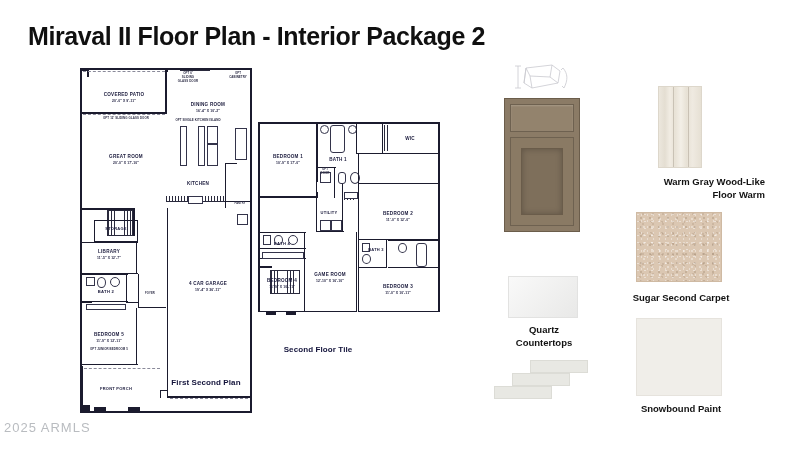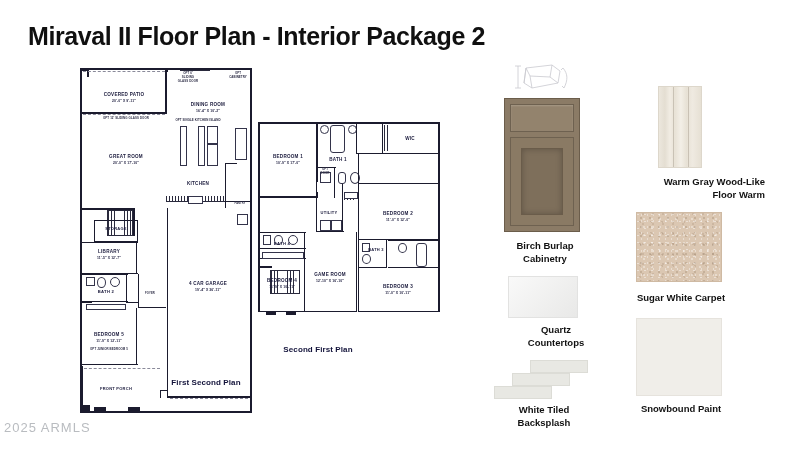--- a/index.html
+++ b/index.html
@@ -362,21 +362,21 @@
     <div class="rdim" style="left:72px;top:157px;">12'-10" X 16'-10"</div>
 
     <div class="rlabel" style="left:118px;top:126px;font-size:4px;line-height:1.2;">BATH 3</div>
 
     <div class="rlabel" style="left:140px;top:162px;">BEDROOM 3</div>
     <div class="rdim" style="left:140px;top:169px;">11'-0" X 10'-11"</div>
 
     <div class="opt" style="left:67px;top:45px;width:16px;">OPT DOOR</div>
   </div>
 
-  <div class="plan-caption" style="left:318px;top:345px;">Second First Plan</div>
+  <div class="plan-caption" style="left:318px;top:345px;">Second Floor Tile</div>
 
   <div class="cab-sketch" style="left:508px;top:62px;width:62px;height:34px;">
     <svg width="62" height="34" viewBox="0 0 62 34">
       <g fill="none" stroke="#c9c9cf" stroke-width="0.8">
         <path d="M18 6 L44 3 L52 9 L50 21 L24 26 L16 21 Z"></path>
         <path d="M18 6 L16 21"></path>
         <path d="M44 3 L42 15 L50 21"></path>
         <path d="M24 26 L22 14 L18 6"></path>
         <path d="M22 14 L42 15"></path>
         <path d="M10 4 L10 26"></path>
@@ -385,53 +385,45 @@
         <path d="M55 6 L53 8 M56 26 L54 24"></path>
       </g>
     </svg>
   </div>
   <div class="cab" style="left:504px;top:98px;width:76px;height:134px;">
     <div class="cab-drawer"></div>
     <div class="cab-panel-out">
       <div class="cab-panel-in"></div>
     </div>
   </div>
-  <div class="swatch-label" style="left:545px;top:240px;width:130px;">
-    <span>Birch Burlap</span><br>
-    <span>Cabinetry</span>
-  </div>
 
   <div class="tile" style="left:658px;top:86px;width:44px;height:82px;">
     <div class="tile-seam" style="left:14px;"></div>
     <div class="tile-seam" style="left:29px;"></div>
   </div>
   <div class="swatch-label" style="left:680px;top:176px;width:170px;text-align:right;">
     <span>Warm Gray Wood-Like</span><br>
     <span>Floor Warm</span>
   </div>
 
   <div class="quartz" style="left:508px;top:276px;width:70px;height:42px;"></div>
-  <div class="swatch-label" style="left:556px;top:324px;width:120px;">
+  <div class="swatch-label" style="left:544px;top:324px;width:120px;">
     <span>Quartz</span><br>
     <span>Countertops</span>
   </div>
 
   <div class="carpet" style="left:636px;top:212px;width:86px;height:70px;"></div>
   <div class="swatch-label" style="left:681px;top:292px;width:180px;">
-    <span>Sugar White Carpet</span>
+    <span>Sugar Second Carpet</span>
   </div>
 
   <div style="position:absolute;left:494px;top:360px;width:94px;height:40px;">
     <div class="bs-tile" style="left:36px;top:0;width:58px;height:13px;"></div>
     <div class="bs-tile" style="left:18px;top:13px;width:58px;height:13px;"></div>
     <div class="bs-tile" style="left:0px;top:26px;width:58px;height:13px;"></div>
   </div>
-  <div class="swatch-label" style="left:544px;top:404px;width:130px;">
-    <span>White Tiled</span><br>
-    <span>Backsplash</span>
-  </div>
 
   <div class="paint" style="left:636px;top:318px;width:86px;height:78px;"></div>
   <div class="swatch-label" style="left:681px;top:403px;width:180px;">
     <span>Snowbound Paint</span>
   </div>
 
 </div>
 
 </body></html>

